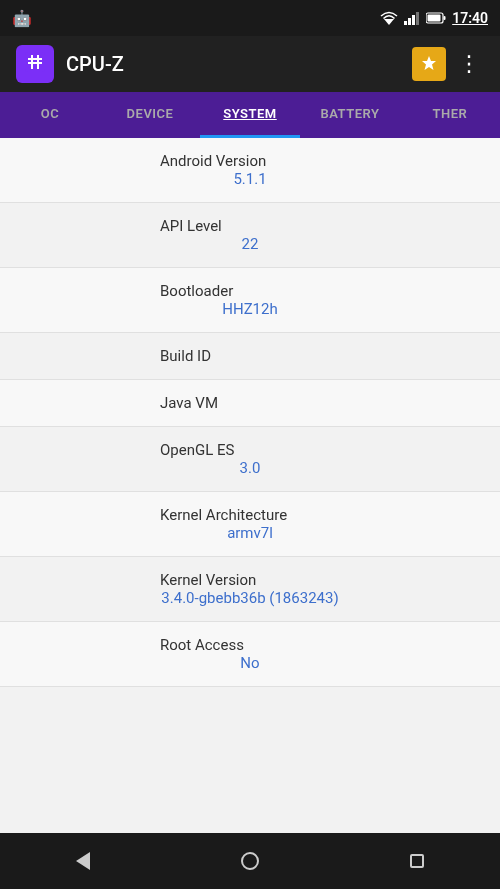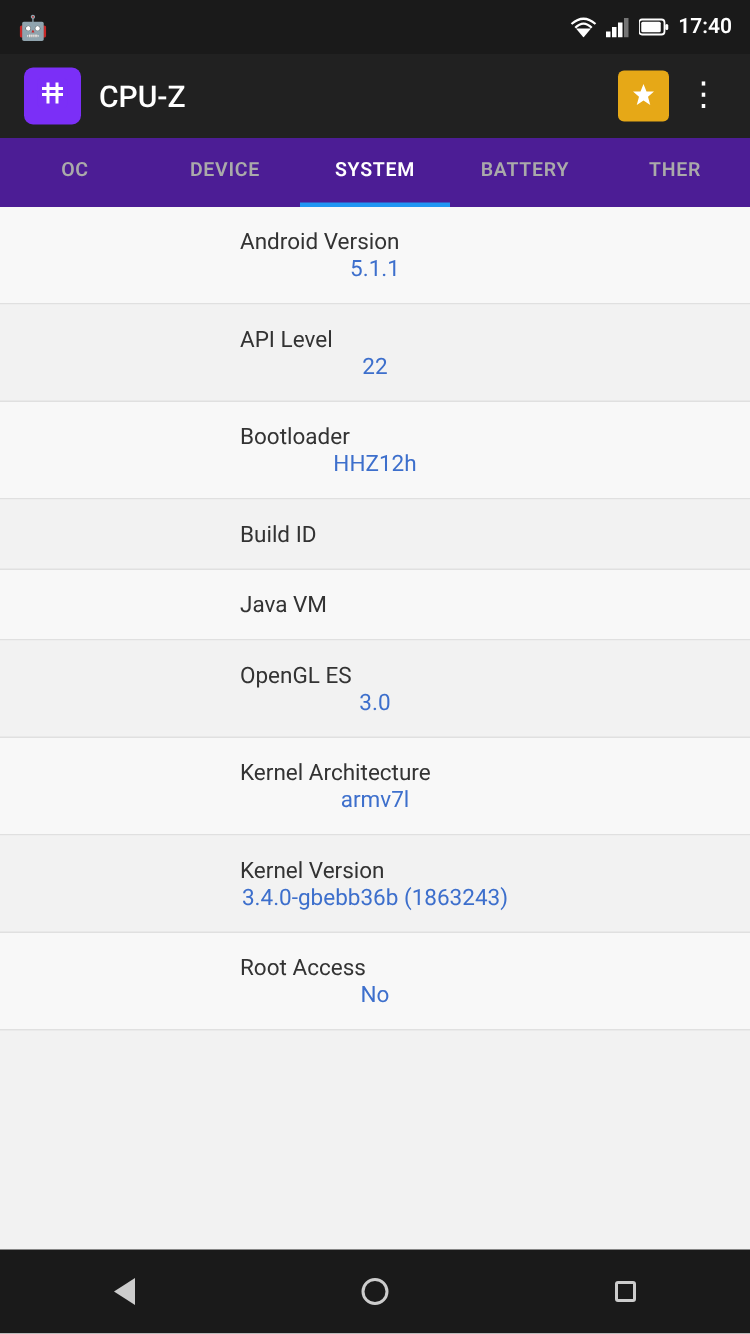--- a/index.html
+++ b/index.html
@@ -34,20 +34,21 @@
       align-items: center;
     }
 
     .status-bar-right {
       display: flex;
       align-items: center;
       gap: 6px;
       font-size: 14px;
       color: #fff;
       font-weight: 500;
+      text-decoration: underline;
     }
 
     
     .app-bar {
       background: #212121;
       height: 56px;
       display: flex;
       align-items: center;
       padding: 0 16px;
       gap: 12px;
@@ -129,20 +130,21 @@
       letter-spacing: 0.5px;
       text-transform: uppercase;
       cursor: pointer;
       border-bottom: 3px solid transparent;
       white-space: nowrap;
     }
 
     .tab.active {
       color: #fff;
       border-bottom: 3px solid #2196f3;
+      text-decoration: underline;
     }
 
     
     .info-table {
       flex: 1;
       background: #f2f2f2;
       overflow-y: auto;
     }
 
     .info-row {

